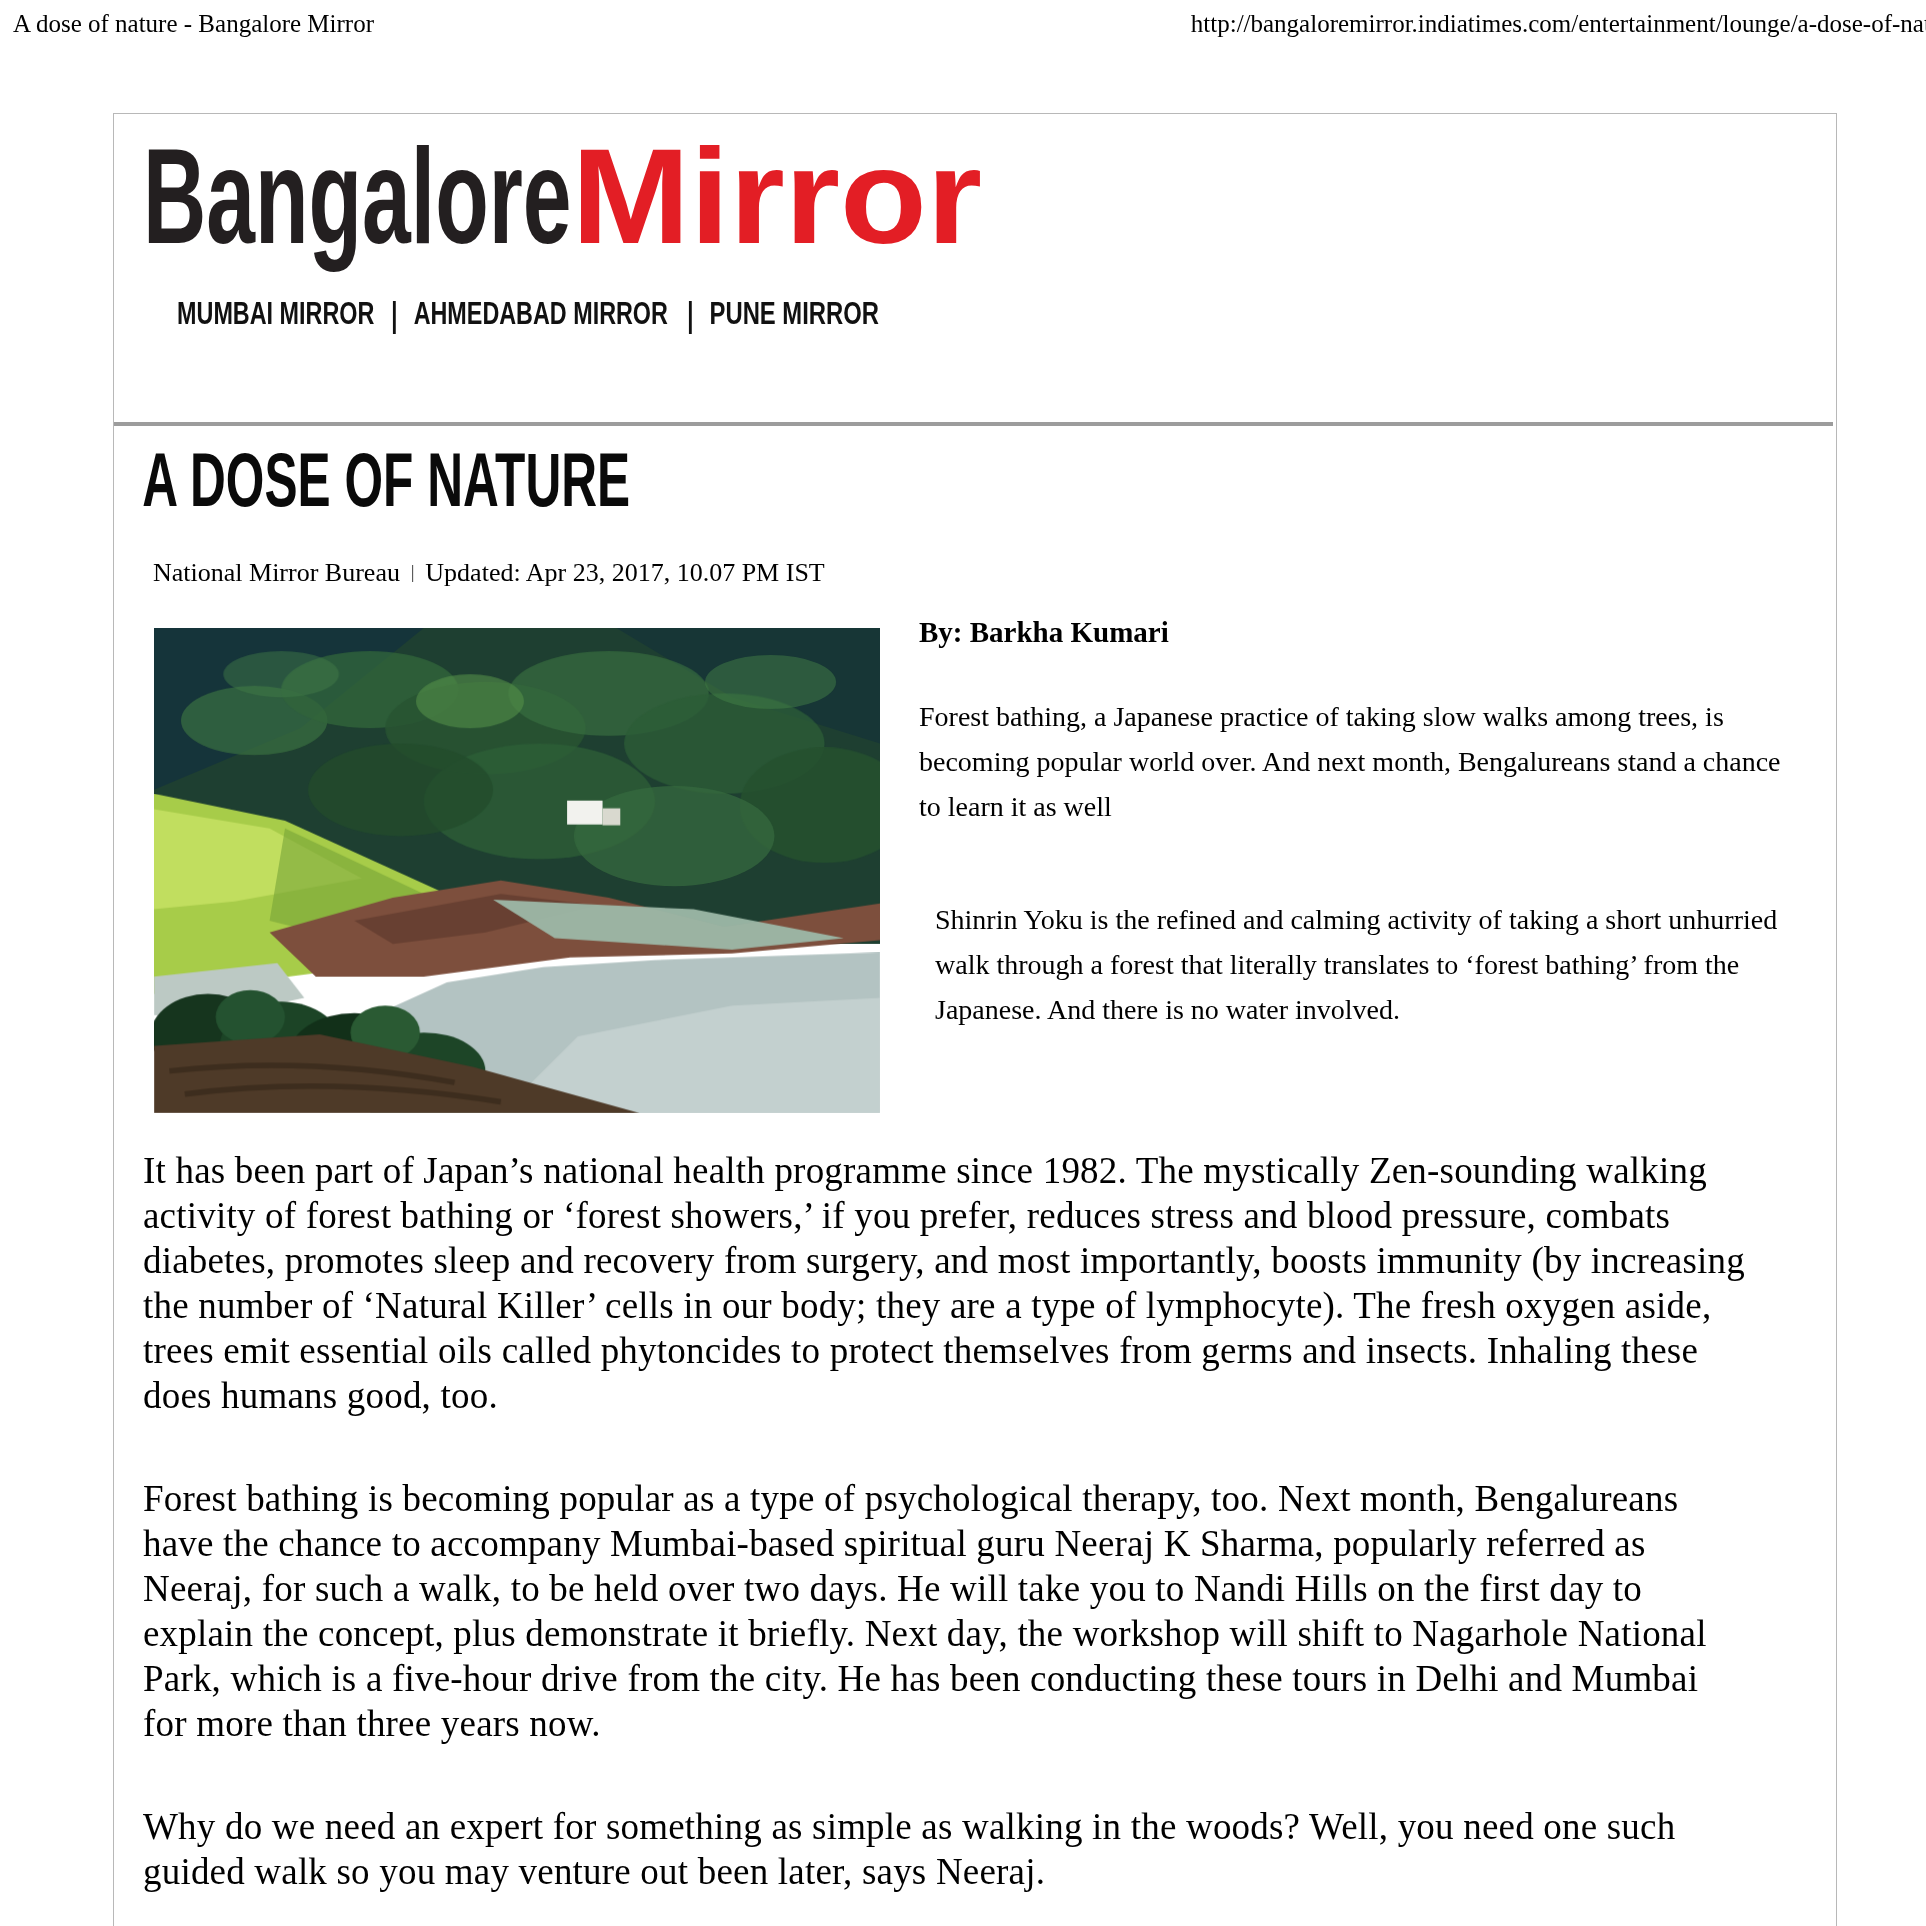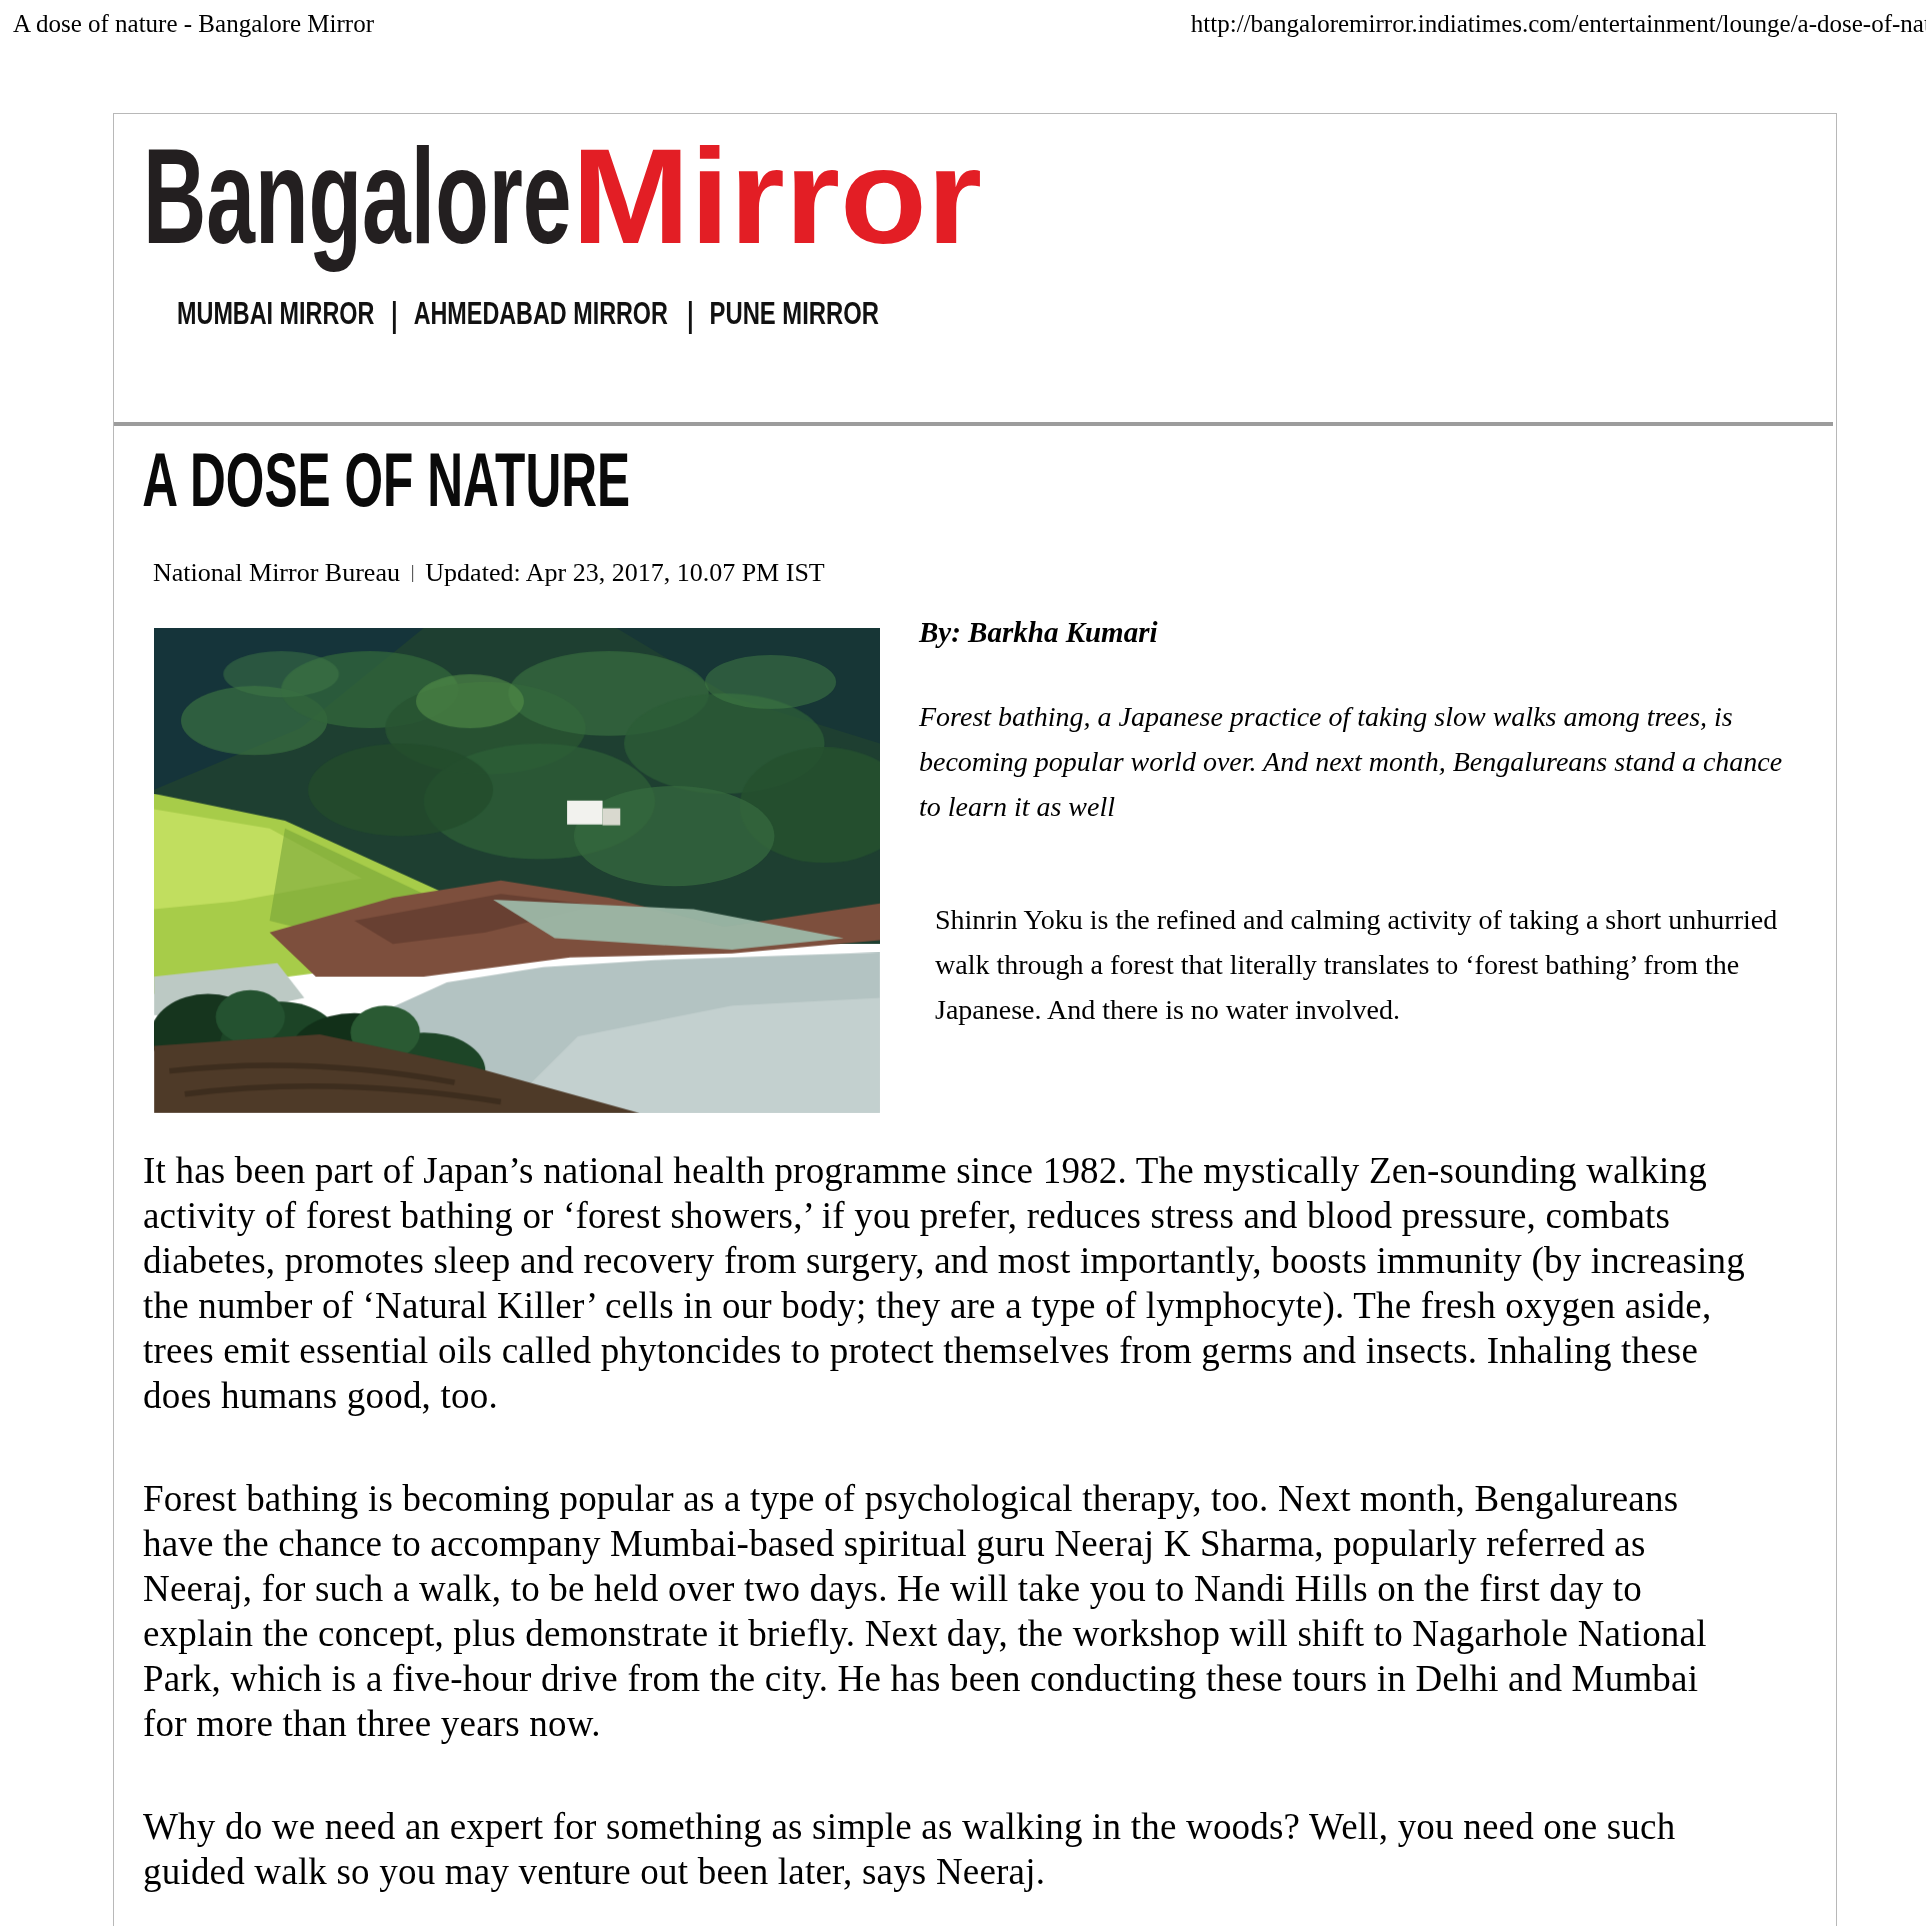--- a/index.html
+++ b/index.html
@@ -21,22 +21,22 @@
   .rule{position:absolute;left:114px;top:422px;width:1719px;height:4.2px;background:#9c9c9c;}
 
   .headline-svg{position:absolute;left:139px;top:443px;}
 
   .byline{position:absolute;left:153px;top:558px;font-size:26px;white-space:nowrap;}
   .byline .sep{font-size:19px;color:#3a3a3a;padding:0 10.8px;position:relative;top:-3.1px;}
 
   .photo{position:absolute;left:154px;top:628px;width:726px;height:485px;}
 
   .rightcol{position:absolute;left:919px;top:616px;width:878px;}
-  .author{font-size:29px;font-weight:bold;font-style:italic;margin:0 0 45px 0;}
-  .standfirst{font-size:28px;font-style:italic;line-height:45px;margin:0 0 68px 0;}
+  .author{font-size:29px;font-weight:bold;margin:0 0 45px 0;}
+  .standfirst{font-size:28px;line-height:45px;margin:0 0 68px 0;}
   .intro{font-size:28px;line-height:45px;margin:16px;}
 
   .bodycol{position:absolute;left:143px;top:1148px;width:1606px;}
   .bodycol p{font-size:37px;line-height:45px;margin:0 4px 58px 0;letter-spacing:0.2px;}
 </style>
 </head>
 <body>
 
 <div class="topbar-left">A dose of nature - Bangalore Mirror</div>
 <div class="topbar-right">http://bangaloremirror.indiatimes.com/entertainment/lounge/a-dose-of-nat...</div>

